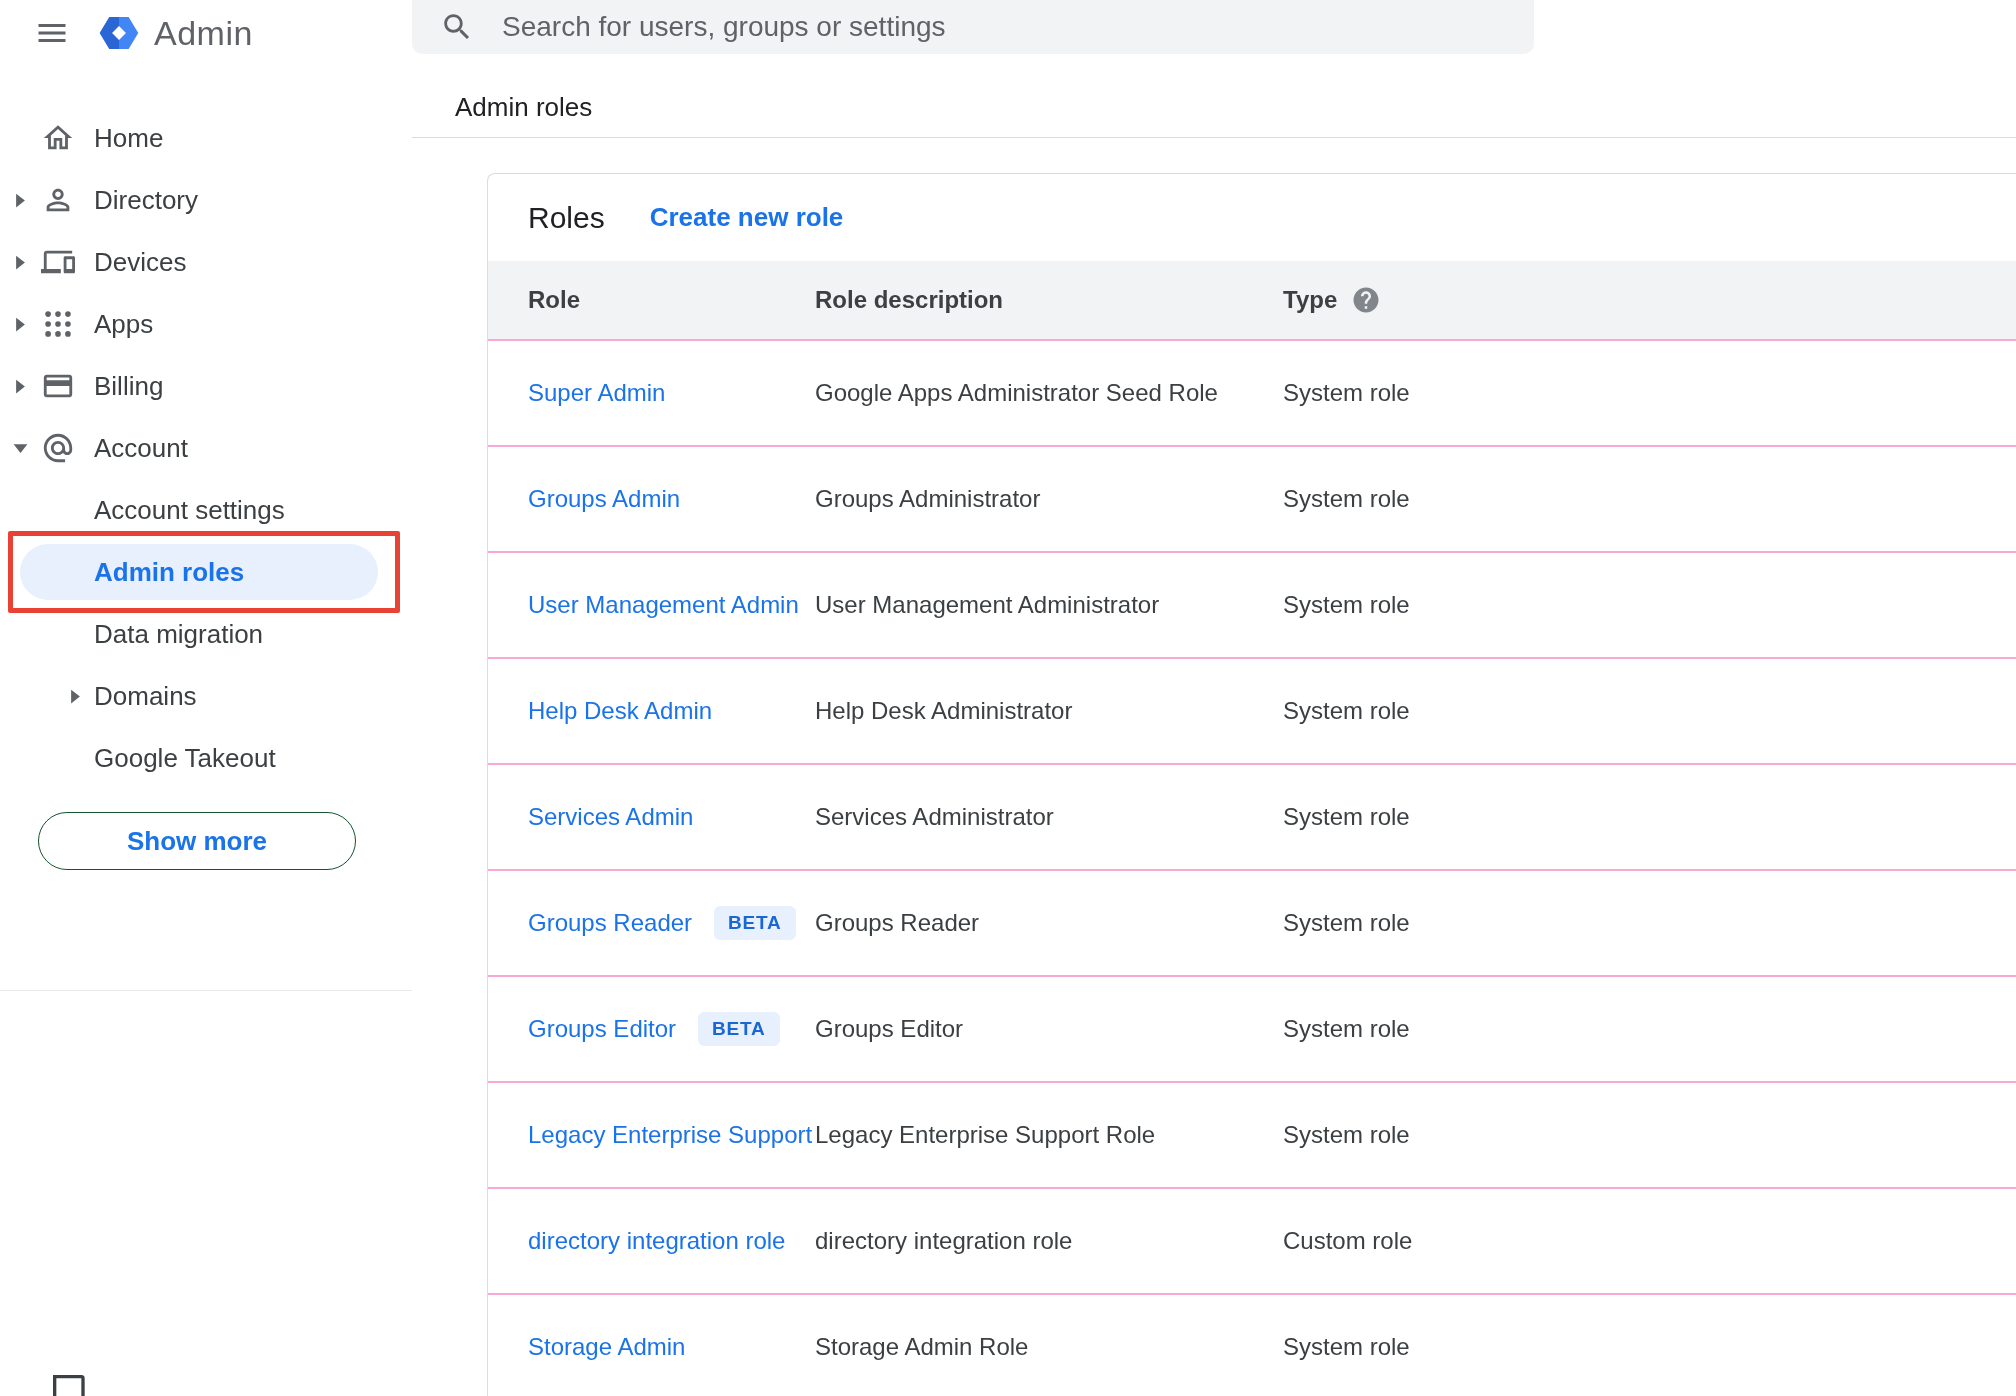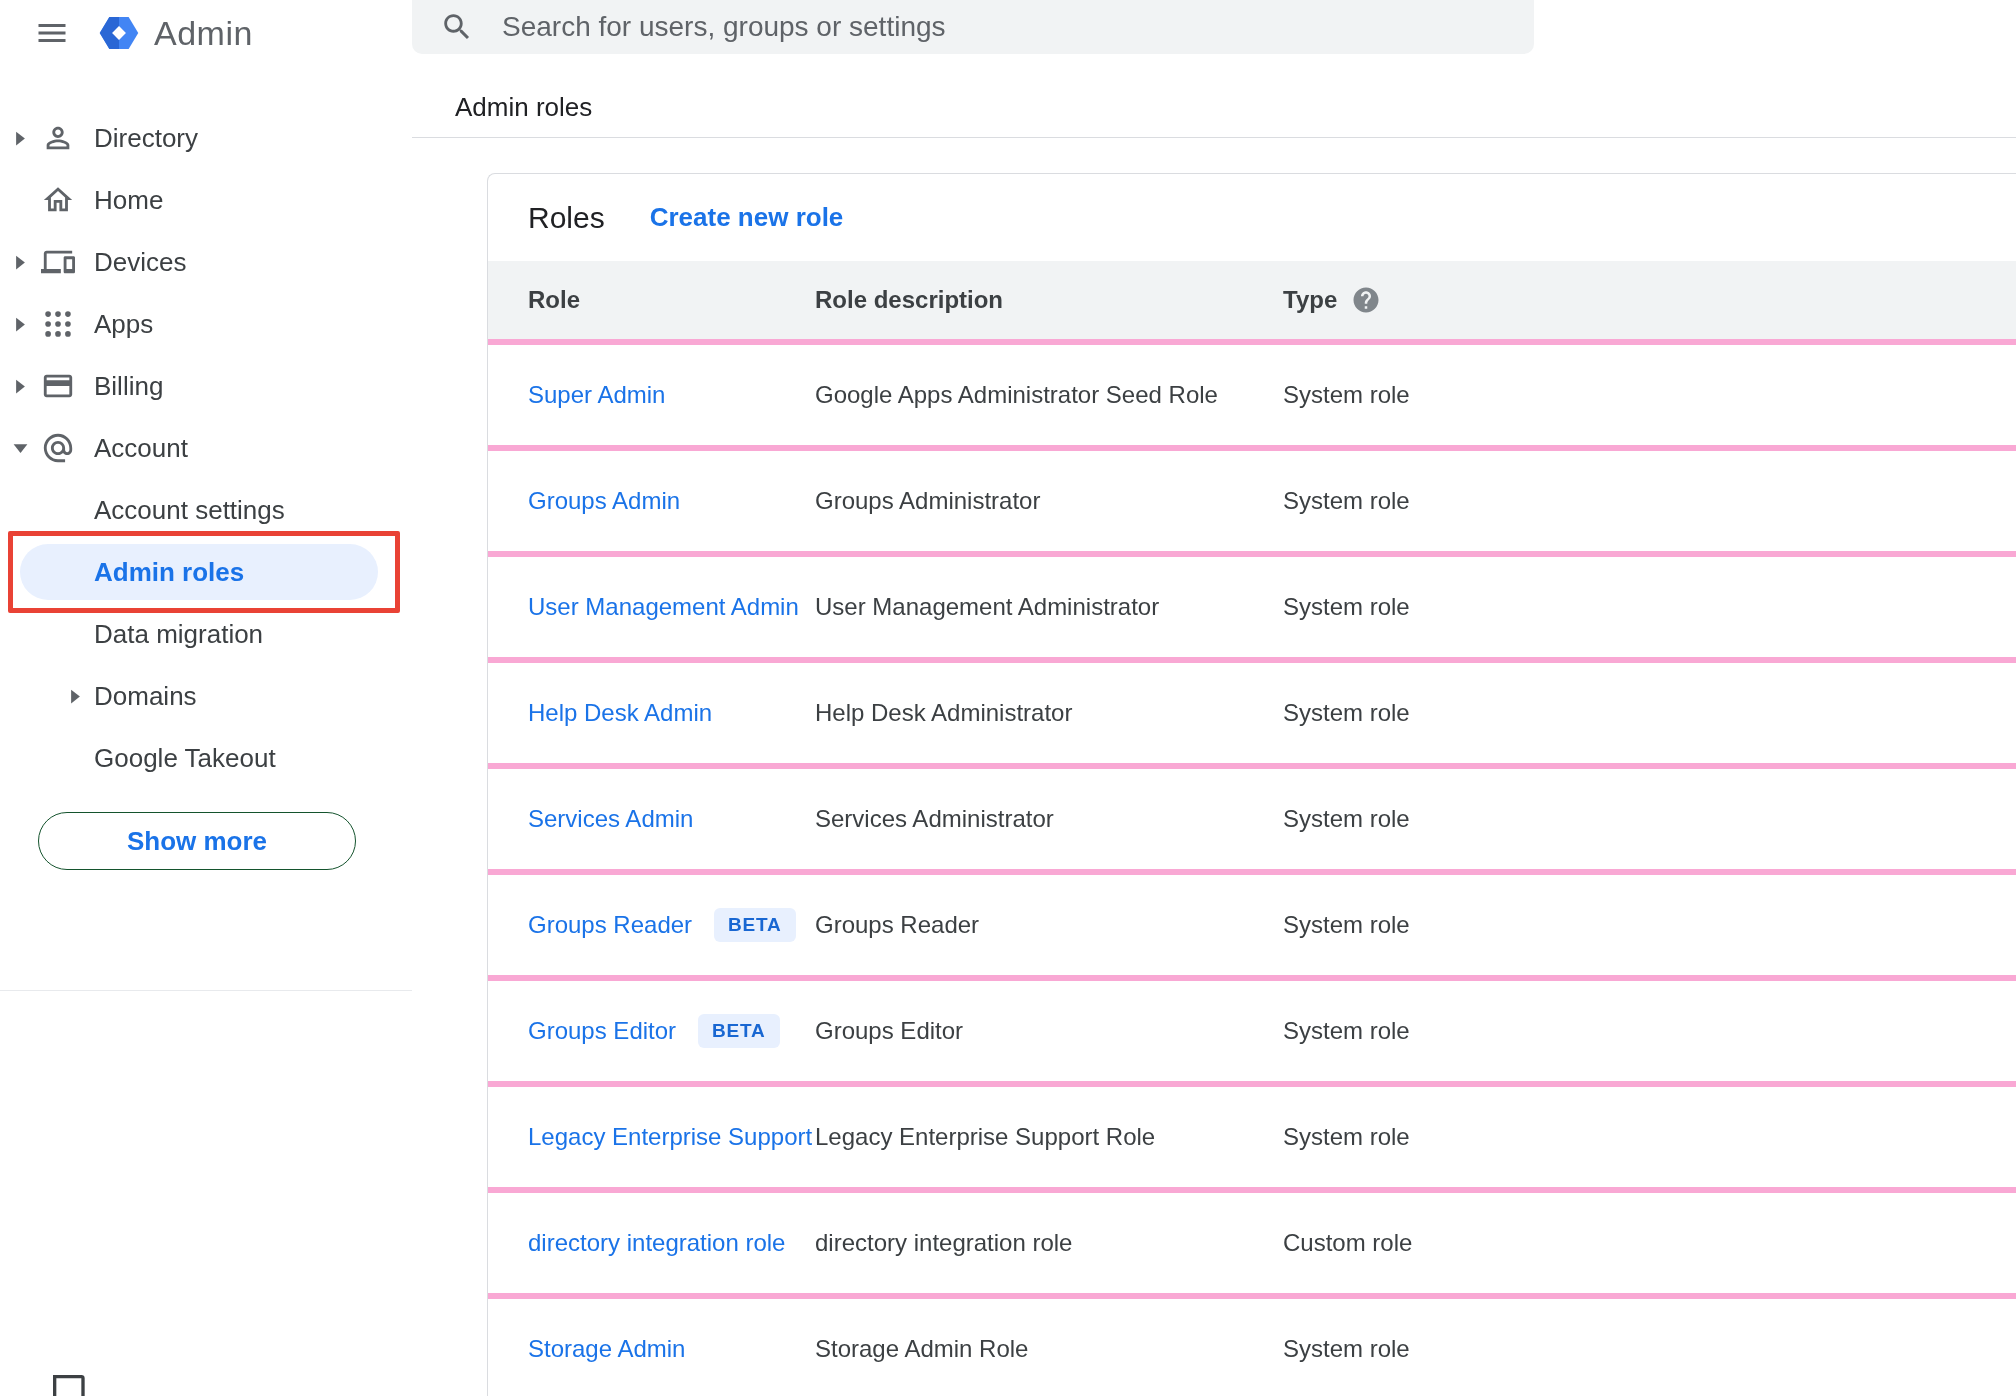--- a/index.html
+++ b/index.html
@@ -56,21 +56,21 @@
   .card-header { height:87px; display:flex; align-items:center; padding-left:40px; }
   .card-title { font-size:30px; color:#202124; }
   .create-link { margin-left:45px; font-size:26px; color:#1a73e8; font-weight:bold; text-decoration:none; cursor:pointer; }
 
   .thead { height:78px; background:#f1f3f4; display:grid; grid-template-columns:287px 468px 1fr;
     align-items:center; padding-left:40px; font-size:24px; font-weight:bold; color:#3c4043; }
   .th-type { display:flex; align-items:center; }
   .help-icon { margin-left:14px; width:30px; height:30px; cursor:pointer; }
 
   .trow { height:106px; display:grid; grid-template-columns:287px 468px 1fr; align-items:center;
-    padding-left:40px; border-top:6px solid #f9a8d4; font-size:24px; }
+    padding-left:40px; border-top:2px solid #f9a8d4; font-size:24px; }
   .cell-role { display:flex; align-items:center; white-space:nowrap; }
   .role-link { color:#1a73e8; text-decoration:none; cursor:pointer; }
   .cell-desc { color:#3c4043; }
   .cell-type { color:#3c4043; }
   .beta-badge { display:inline-block; margin-left:22px; background:#e8f0fe; color:#1967d2;
     font-size:19px; font-weight:bold; letter-spacing:0.8px; padding:6px 14px; border-radius:6px; }
 </style>
 </head>
 <body>
 
@@ -88,41 +88,41 @@
         <polygon points="6.5,2.8 17.5,2.8 23,12 17.5,21.2 6.5,21.2 1,12" fill="#4285f4"></polygon>
         <polygon points="6.5,2.8 1,12 6.5,21.2 12,21.2 12,2.8" fill="#2a67d5"></polygon>
         <rect x="9.2" y="9.2" width="5.6" height="5.6" fill="#ffffff" transform="rotate(45 12 12)"></rect>
       </svg>
       <span class="brand-name">Admin</span>
     </div>
 
     <div class="nav">
 
       <div class="nav-item">
+        <span class="chev-slot"></span>
+        <span class="icon-slot">
+          <svg width="34" height="34" viewBox="0 0 24 24">
+              <path fill="#5f6368" d="M12 5.69l5 4.5V18h-2v-6H9v6H7v-7.81l5-4.5M12 3L2 12h3v8h6v-6h2v6h6v-8h3L12 3z"></path>
+            </svg>
+        </span>
+        <span class="nav-label">Home</span>
+      </div>
+
+      <div class="nav-item">
         <span class="chev-slot">
           <svg width="13" height="15" viewBox="0 0 10 12">
               <path d="M1.5 0.5 L8.5 6 L1.5 11.5 Z" fill="#5f6368"></path>
             </svg>
         </span>
         <span class="icon-slot">
           <svg width="34" height="34" viewBox="0 0 24 24">
               <path fill="#5f6368" d="M12 6c1.1 0 2 .9 2 2s-.9 2-2 2-2-.9-2-2 .9-2 2-2m0 9c2.7 0 5.8 1.29 6 2v1H6v-.99c.2-.72 3.3-2.01 6-2.01M12 4C9.79 4 8 5.79 8 8s1.79 4 4 4 4-1.79 4-4-1.79-4-4-4zm0 9c-2.67 0-8 1.34-8 4v3h16v-3c0-2.66-5.33-4-8-4z"></path>
             </svg>
         </span>
         <span class="nav-label">Directory</span>
-      </div>
-
-      <div class="nav-item">
-        <span class="chev-slot"></span>
-        <span class="icon-slot">
-          <svg width="34" height="34" viewBox="0 0 24 24">
-              <path fill="#5f6368" d="M12 5.69l5 4.5V18h-2v-6H9v6H7v-7.81l5-4.5M12 3L2 12h3v8h6v-6h2v6h6v-8h3L12 3z"></path>
-            </svg>
-        </span>
-        <span class="nav-label">Home</span>
       </div>
 
       <div class="nav-item">
         <span class="chev-slot">
           <svg width="13" height="15" viewBox="0 0 10 12">
               <path d="M1.5 0.5 L8.5 6 L1.5 11.5 Z" fill="#5f6368"></path>
             </svg>
         </span>
         <span class="icon-slot">
           <svg width="34" height="34" viewBox="0 0 24 24">

